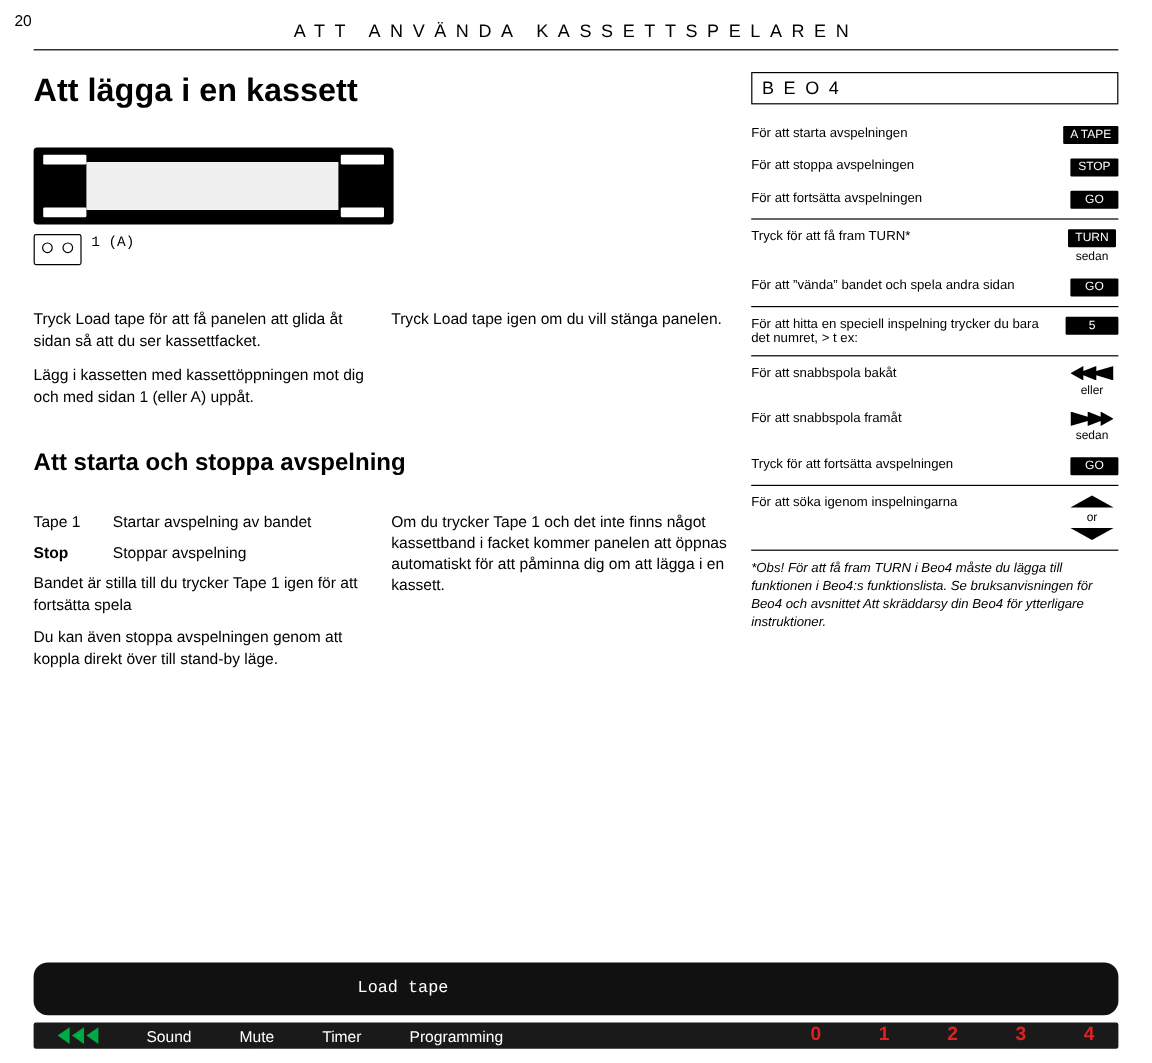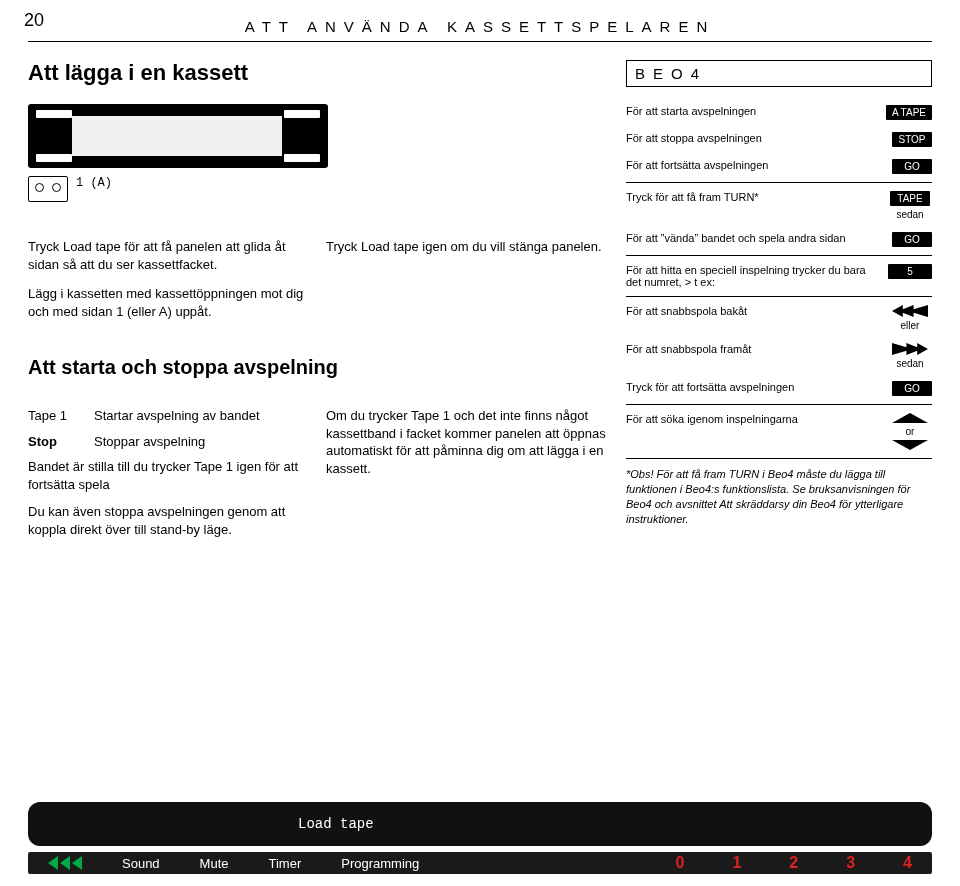--- a/index.html
+++ b/index.html
@@ -1,24 +1,24 @@
 <!DOCTYPE html>
 <html><head>
 <meta charset="utf-8">
 <style>
   * { box-sizing: border-box; margin: 0; padding: 0; }
   html, body { width: 960px; height: 886px; font-family: "Helvetica Neue", Arial, sans-serif; font-size: 12px; color: #000; background: #fff; position: relative; }
   .page { width: 960px; height: 886px; position: relative; padding: 18px 28px 0 28px; }
-  .pagenum { position: absolute; top: 10px; left: 24px; font-size: 18px; }
+  .pagenum { position: absolute; top: 10px; left: 12px; font-size: 13px; }
   .section-title { text-align: center; font-weight: 400; letter-spacing: 8px; margin-bottom: 6px; font-size: 15px; }
   .rule { border: none; border-top: 1px solid #000; margin: 0 0 18px 0; }
   .content { display: flex; gap: 18px; }
   .left-col { flex: 0 0 580px; display: flex; gap: 18px; flex-wrap: wrap; }
   .right-col { flex: 1; font-size: 11px; }
-  h2.h2 { font-size: 22px; font-weight: 600; }
+  h2.h2 { font-size: 27px; font-weight: 600; margin-bottom: 14px; }
   .cassette-block { display: flex; gap: 22px; margin-bottom: 18px; align-items: flex-start; flex: 0 0 580px; font-family: Liberation Mono, monospace;}
   .cassette-area { width: 300px; }
   .slot { width: 300px; height: 64px; background: #000; border-radius: 3px; position: relative; overflow: hidden; }
   .slot .window { position: absolute; top: 12px; left: 44px; width: 210px; height: 40px; background: #f0f0f0; }
   .slot .notch { position: absolute; width: 36px; height: 8px; background: #fff; border-radius: 1px; }
   .slot .notch.l { left: 8px; top: 6px; }
   .slot .notch.r { right: 8px; top: 6px; }
   .slot .notch.bl { left: 8px; bottom: 6px; }
   .slot .notch.br { right: 8px; bottom: 6px; }
   .cassette-label { margin-top: 8px; display: flex; gap: 8px; align-items: flex-start; font-size: 12px;}
@@ -132,21 +132,21 @@
     </div>
     <div class="rline">
       <span class="txt">För att fortsätta avspelningen</span>
       <span class="chip">GO</span>
     </div>
     <div class="sep"></div>
 
     <div class="rline">
       <span class="txt">Tryck för att få fram TURN*</span>
       <div class="chipcol">
-        <span class="chip">TAPE</span>
+        <span class="chip">TURN</span>
         <span>sedan</span>
       </div>
     </div>
     <div class="rline">
       <span class="txt">För att ”vända” bandet och spela andra sidan</span>
       <span class="chip">GO</span>
     </div>
     <div class="sep"></div>
 
     <div class="rline">

